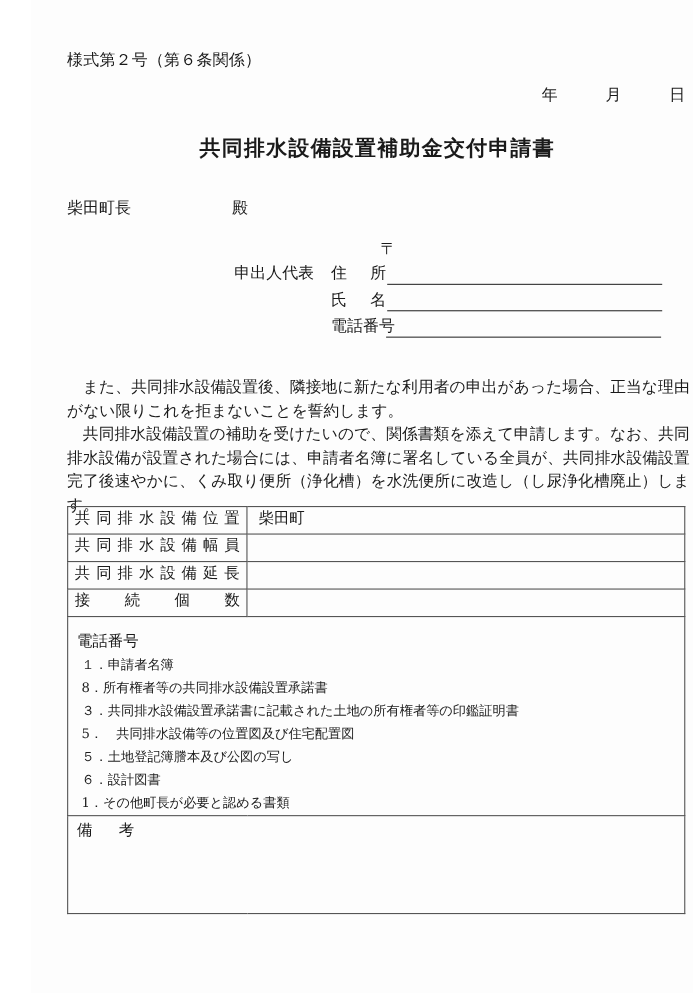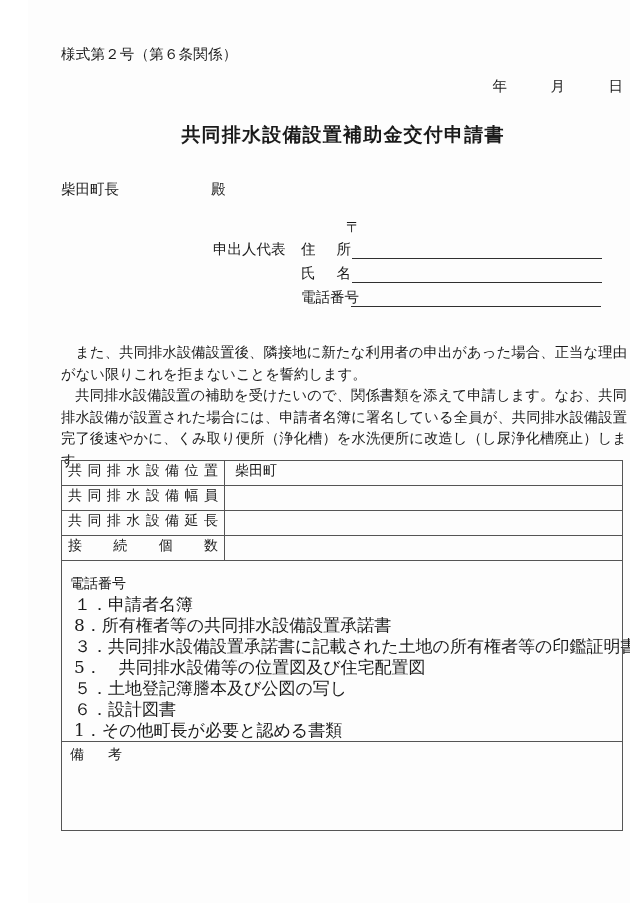--- a/index.html
+++ b/index.html
@@ -169,21 +169,21 @@
   .attach-title {
     font-size: 14px;
     line-height: 21px;
   }
   .attach-list {
     margin: 0;
     padding: 0;
     list-style: none;
   }
   .attach-list li {
-    font-size: 17px;
+    font-size: 12px;
     line-height: 21px;
     padding-left: 4px;
     white-space: nowrap;
   }
   .remark-cell {
     height: 84px;
     padding: 4px 0 0 8px !important;
   }
   .remark-inner {
     display: inline-flex;

